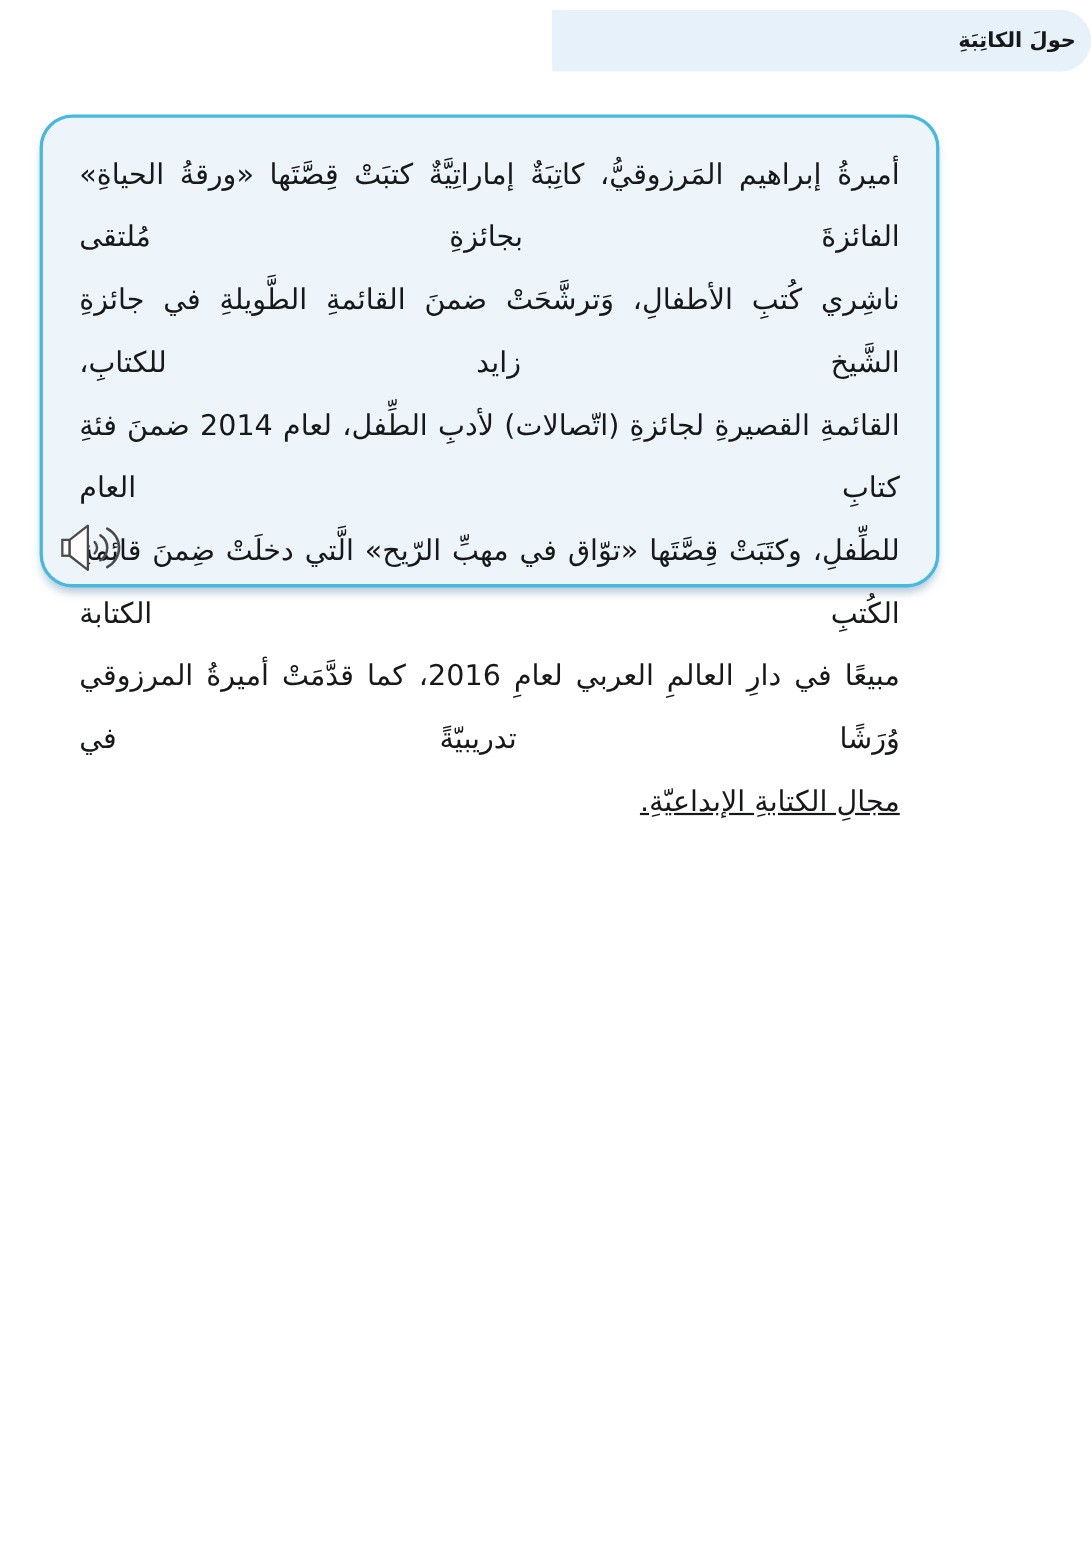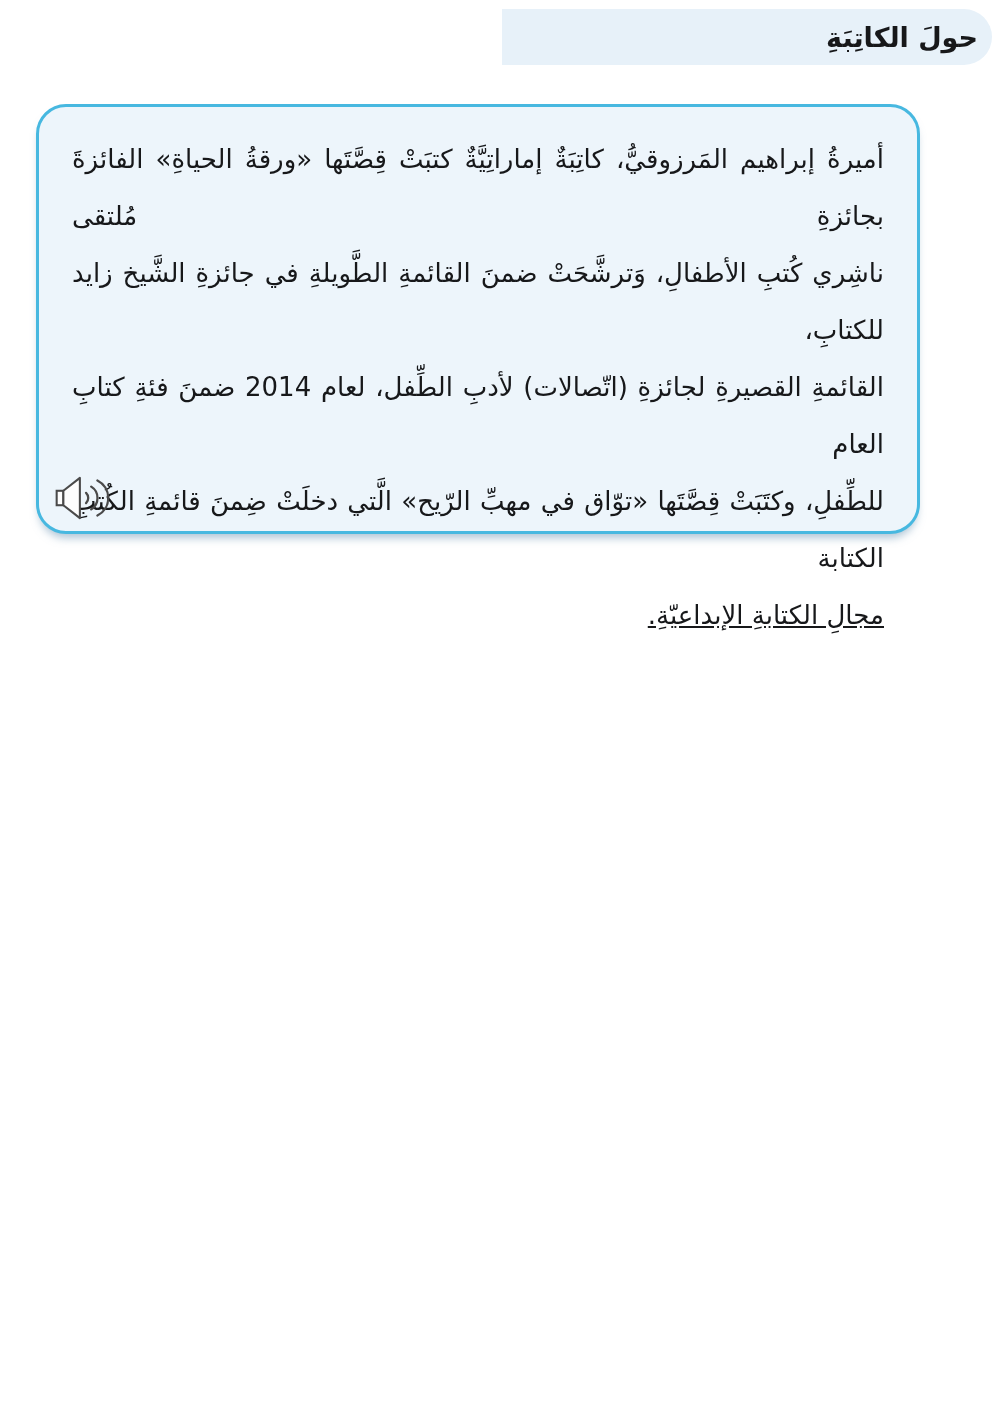--- a/index.html
+++ b/index.html
@@ -18,31 +18,31 @@
     width: 490px;
     height: 56px;
     background: #e7f1f9;
     border-radius: 0 28px 28px 0; 
     display: flex;
     align-items: center;
     justify-content: flex-start;
     padding: 0 14px;
   }
   .header-pill .title {
-    font-size: 27px;
+    font-size: 19px;
     font-weight: bold;
     color: #17181a;
     letter-spacing: 0;
   }
   
   .about-box {
     position: absolute;
     top: 104px;
     left: 36px;
-    width: 884px;
+    width: 818px;
     height: 430px;
     background: #edf5fb;
     border: 3px solid #47b8e0;
     border-radius: 30px;
     box-shadow: 0 7px 9px -3px rgba(110, 150, 180, 0.55);
   }
   .about-text {
     padding: 24px 33px 0 33px;
   }
   .about-text .line {
@@ -77,20 +77,21 @@
 <div class="header-pill">
   <span class="title">حولَ الكاتِبَةِ</span>
 </div>
 
 <div class="about-box">
   <div class="about-text">
     <p class="line">أميرةُ إبراهيم المَرزوقيُّ، كاتِبَةٌ إماراتِيَّةٌ كتبَتْ قِصَّتَها «ورقةُ الحياةِ» الفائزةَ بجائزةِ مُلتقى</p>
     <p class="line">ناشِري كُتبِ الأطفالِ، وَترشَّحَتْ ضمنَ القائمةِ الطَّويلةِ في جائزةِ الشَّيخ زايد للكتابِ،</p>
     <p class="line">القائمةِ القصيرةِ لجائزةِ (اتّصالات) لأدبِ الطِّفل، لعام 2014 ضمنَ فئةِ كتابِ العام</p>
     <p class="line">للطِّفلِ، وكتَبَتْ قِصَّتَها «توّاق في مهبِّ الرّيح» الَّتي دخلَتْ ضِمنَ قائمةِ الكُتبِ الكتابة</p>
+    <p class="line">مبيعًا في دارِ العالمِ العربي لعامِ 2016، كما قدَّمَتْ أميرةُ المرزوقي وُرَشًا تدريبيّةً في</p>
     <p class="line last">مجالِ الكتابةِ الإبداعيّةِ.</p>
   </div>
 
   <button class="audio-btn" type="button" title="">
     <svg viewBox="0 0 64 52" xmlns="http://www.w3.org/2000/svg" fill="none">
 
       <rect x="5.5" y="19" width="6.5" height="14" fill="#fdfdfd" stroke="#4a4a4a" stroke-width="2"></rect>
 
       <polygon points="12,19 28,6.5 28,45.5 12,33" fill="#fdfdfd" stroke="#4a4a4a" stroke-width="2" stroke-linejoin="round"></polygon>
 

